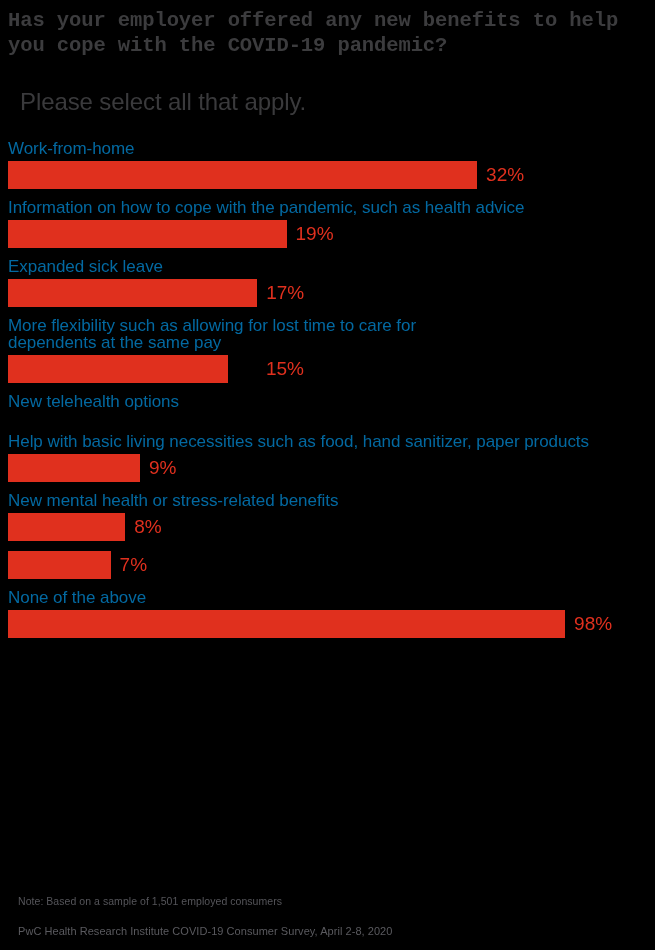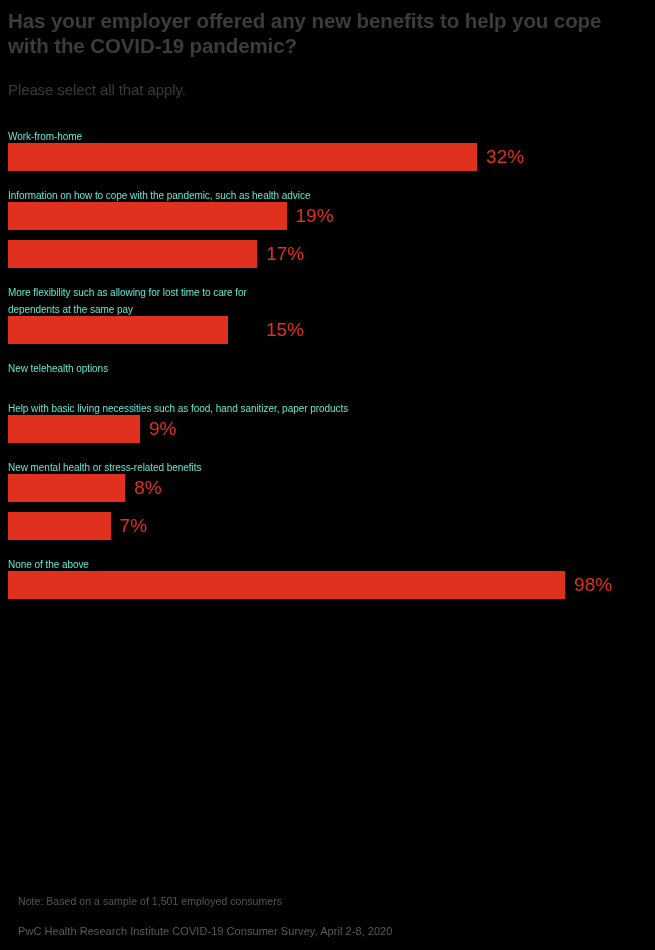--- a/index.html
+++ b/index.html
@@ -26,52 +26,52 @@
 
   
   .headline {
     margin: 0;
     padding-top: 8px;
     font-size: 20.5px;
     line-height: 25px;
     font-weight: bold;
     color: #3c3c3e;
     letter-spacing: -0.1px;
+    font-family: Liberation Mono, monospace;
   }
   .subhead {
-    margin: 0;
+    margin: 12px;
     padding-top: 20px;
-    font-size: 15px;
+    font-size: 24px;
     line-height: 24px;
     font-weight: normal;
     color: #3a3a3c;
     letter-spacing: -0.1px;
   }
 
   
   #bars {
     margin-top: 26px;
   }
   .bar-group {
     margin-bottom: 23px;
   }
   .bar-group:last-child {
     margin-bottom: 12px;
   }
   .bar-label {
-    font-size: 10px;
+    font-size: 17px;
     line-height: 17px;
-    color: #5eead4;
+    color: #0369a1;
     letter-spacing: -0.05px;
     margin-bottom: 4px;
     white-space: pre-line;
   }
   .bar-row {
     display: flex;
-    align-items: center;
     height: 15px;
   }
   .bar-fill {
     height: 28px;
     background: #e0301e;
     flex: 0 0 auto;
   }
   .bar-value {
     font-size: 19px;
     line-height: 28px;
@@ -120,20 +120,21 @@
         </div>
       </div>
       <div class="bar-group">
         <div class="bar-label">Information on how to cope with the pandemic, such as health advice</div>
         <div class="bar-row">
           <div class="bar-fill" style="width: 278.54px; background: rgb(224, 48, 30);"></div>
           <div class="bar-value" style="color: rgb(224, 48, 30);">19%</div>
         </div>
       </div>
       <div class="bar-group">
+        <div class="bar-label">Expanded sick leave</div>
         <div class="bar-row">
           <div class="bar-fill" style="width: 249.22px; background: rgb(224, 48, 30);"></div>
           <div class="bar-value" style="color: rgb(224, 48, 30);">17%</div>
         </div>
       </div>
       <div class="bar-group">
         <div class="bar-label">More flexibility such as allowing for lost time to care for
 dependents at the same pay</div>
         <div class="bar-row">
           <div class="bar-fill" style="width: 219.9px; background: rgb(224, 48, 30);"></div>

